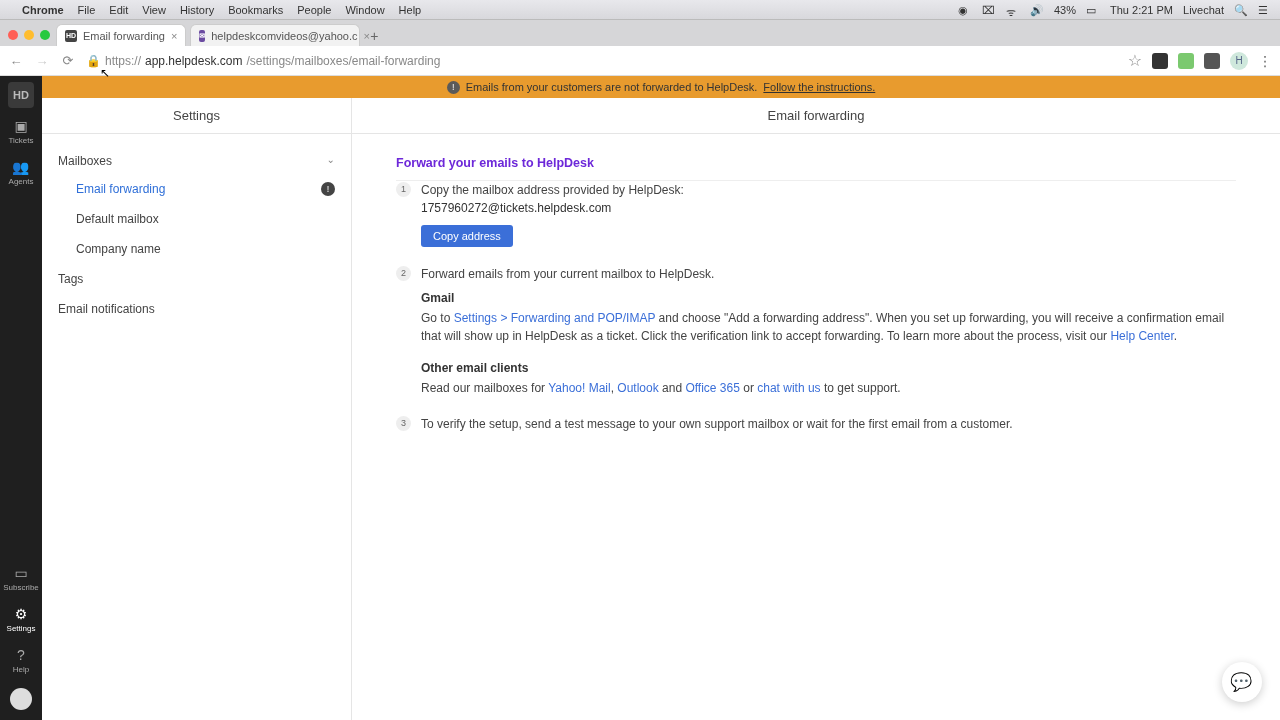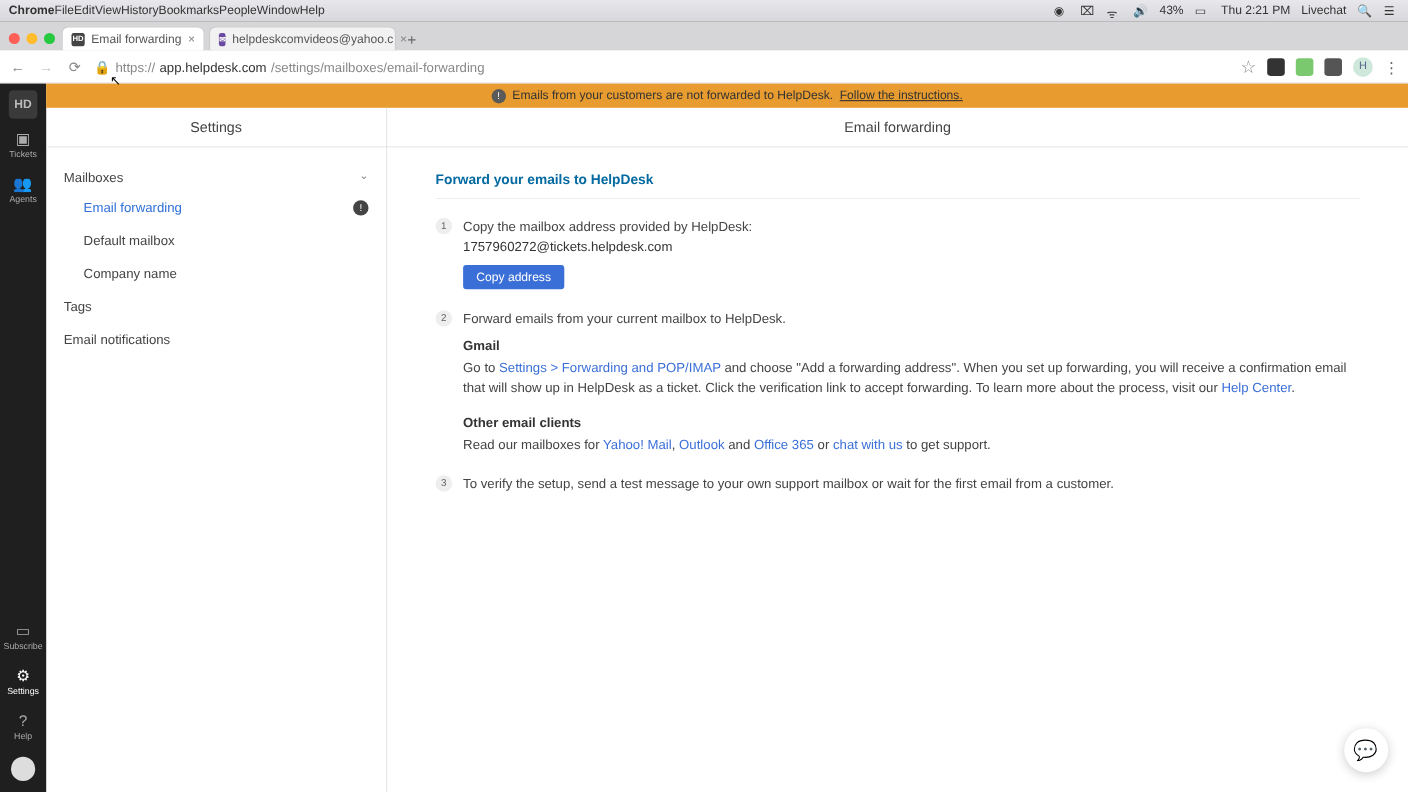--- a/index.html
+++ b/index.html
@@ -1,20 +1,20 @@
 <!DOCTYPE html>
 <html><head>
 <meta charset="utf-8">
 <style>
 *{margin:0;padding:0;box-sizing:border-box;font-family:-apple-system,BlinkMacSystemFont,"Segoe UI",Arial,sans-serif}
 body{width:1280px;height:720px;overflow:hidden;background:#fff}
 
 
 .menubar{height:20px;background:linear-gradient(#e8e8ec,#d8d8dc);display:flex;align-items:center;font-size:11px;padding:0 8px;border-bottom:1px solid #bbb}
-.menubar .left{display:flex;}
+.menubar .left{display:flex;gap:14px;}
 .menubar .left span{color:#333}
 .menubar .left .bold{font-weight:600}
 .menubar .right{margin-left:auto;display:flex;gap:10px;align-items:center;color:#333}
 .apple{font-size:13px}
 .menu-icon{display:inline-block;width:14px;height:12px;color:#333}
 
 
 .tabbar{height:26px;background:#d6d6d8;display:flex;align-items:flex-end;padding-left:6px}
 .traffic{display:flex;gap:6px;align-items:center;padding:0 6px 6px 2px}
 .dot{width:10px;height:10px;border-radius:50%}
@@ -64,21 +64,21 @@
 .settings-list{padding:14px 0;font-size:12px;color:#444}
 .grp-head{display:flex;padding:6px 16px;cursor:pointer}
 .grp-head .chev{margin-left:auto;color:#888;font-size:10px}
 .sub{padding:8px 16px 8px 34px;cursor:pointer;display:flex;align-items:center}
 .sub.active{color:#2f6fd8}
 .sub .badge{margin-left:auto;width:14px;height:14px;border-radius:50%;background:#444;color:#fff;font-size:9px;display:flex;align-items:center;justify-content:center}
 .itm{padding:8px 16px;cursor:pointer}
 
 .main-col{flex:1;display:flex;flex-direction:column}
 .main-body{padding:22px 44px;font-size:12px;color:#444}
-.sect-title{font-size:12.5px;font-weight:600;color:#0369a1;padding-bottom:10px;border-bottom:1px solid #eee;margin-bottom:16px}
+.sect-title{font-size:12.5px;font-weight:600;color:#6d28d9;padding-bottom:10px;border-bottom:1px solid #eee;}
 .step{display:flex;gap:10px;margin-bottom:18px;line-height:1.5}
 .step .num{width:15px;height:15px;border-radius:50%;background:#eee;color:#666;font-size:9px;display:flex;align-items:center;justify-content:center;flex-shrink:0;margin-top:1px}
 .step .body{flex:1}
 .mono{font-weight:400;color:#333}
 .btn{display:inline-block;margin-top:8px;background:#3b6fd8;color:#fff;border:none;border-radius:3px;padding:5px 12px;font-size:11px;cursor:pointer}
 .subh{font-weight:600;color:#333;margin-top:6px;margin-bottom:2px}
 .lnk{color:#3b6fd8;text-decoration:none}
 
 
 .chat{position:fixed;right:18px;bottom:18px;width:40px;height:40px;border-radius:50%;background:#fff;box-shadow:0 2px 10px rgba(0,0,0,.2);display:flex;align-items:center;justify-content:center;color:#3b6fd8;font-size:18px}

